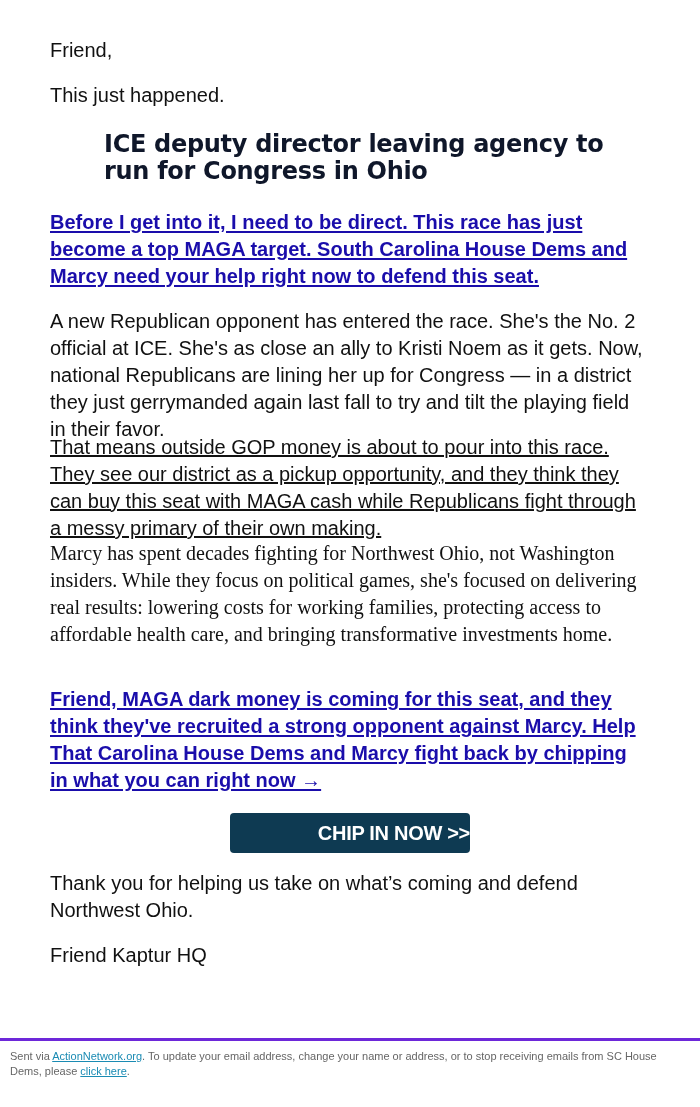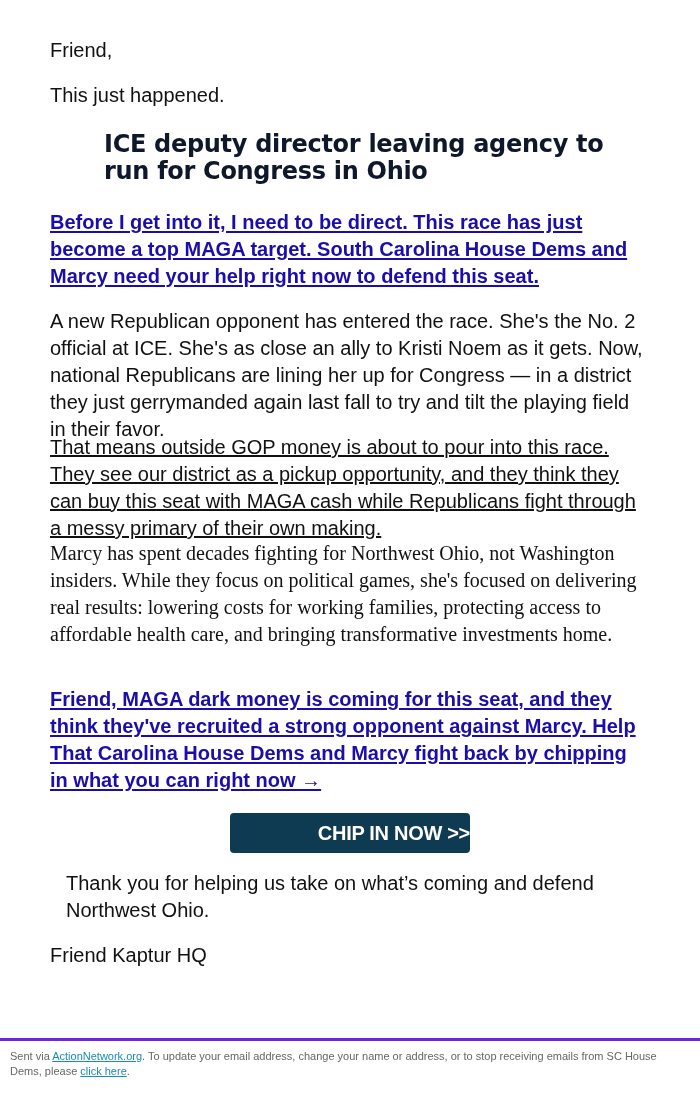--- a/index.html
+++ b/index.html
@@ -106,21 +106,21 @@
   <p class="p" style="top:540px;font-family:Liberation Serif, serif;">Marcy has spent decades fighting for Northwest Ohio, not Washington insiders. While they focus on political games, she's focused on delivering real results: lowering costs for working families, protecting access to affordable health care, and bringing transformative investments home.</p>
 
   <p class="p" style="top:686px;">
     <a class="link" href="#">Friend, MAGA dark money is coming for this seat, and they think they've recruited a strong opponent against Marcy. Help That Carolina House Dems and Marcy fight back by chipping in what you can right now →</a>
   </p>
 
   <div class="cta-wrap">
     <a class="cta" href="#">CHIP IN NOW &gt;&gt;</a>
   </div>
 
-  <p class="p" style="top:870px;margin-left:16px;">Thank you for helping us take on what’s coming and defend Northwest Ohio.</p>
+  <p class="p" style="top:870px;">Thank you for helping us take on what’s coming and defend Northwest Ohio.</p>
 
   <p class="p" style="top:942px;">Friend Kaptur HQ</p>
 </div>
 
 <div class="footer">
   <div class="footer-text">
     <span>Sent via </span><a href="#">ActionNetwork.org</a><span>. To update your email address, change your name or address, or to stop receiving emails from SC House Dems, please </span><a href="#">click here</a><span>.</span>
   </div>
 </div>
 

